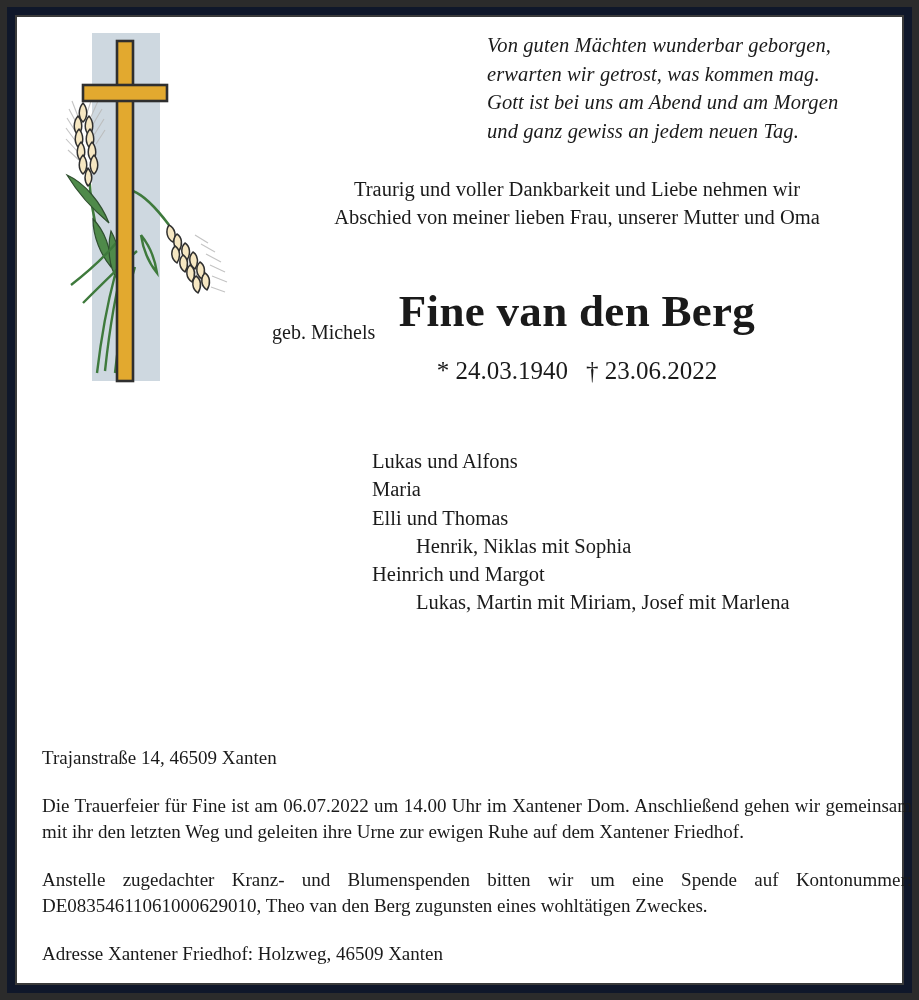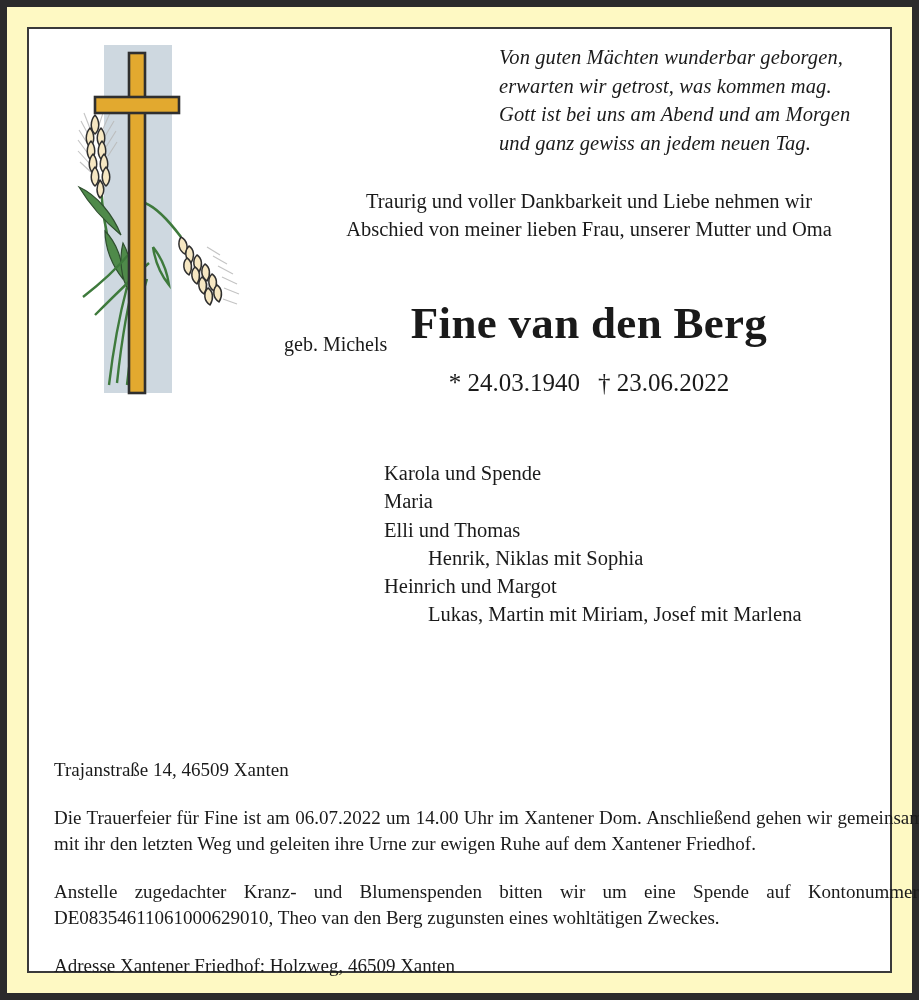--- a/index.html
+++ b/index.html
@@ -21,22 +21,22 @@
     box-sizing: border-box;
     width: 919px;
     height: 1000px;
     background: #2b2b2b;
     padding: 7px;
   }
   .card-gap {
     box-sizing: border-box;
     width: 100%;
     height: 100%;
-    background: #fef9c3;
-    padding: 20px;
+    background: #0f172a;
+    padding: 8px;
     font-family: Liberation Serif, serif;
   }
   .card-inner {
     box-sizing: border-box;
     width: 100%;
     height: 100%;
     border: 2px solid #3a3a3a;
     background: #ffffff;
     position: relative;
   }
@@ -234,21 +234,21 @@
       </div>
 
       <div class="deceased-name">Fine van den Berg</div>
       <div class="maiden-name">geb. Michels</div>
       <div class="life-dates">
         <span>* 24.03.1940</span><span class="date-sep"></span><span>† 23.06.2022</span>
       </div>
     </div>
 
     <div class="mourners">
-      <div class="m-line">Karola und Spende</div>
+      <div class="m-line">Lukas und Alfons</div>
       <div class="m-line">Maria</div>
       <div class="m-line">Elli und Thomas</div>
       <div class="m-line indent">Henrik, Niklas mit Sophia</div>
       <div class="m-line">Heinrich und Margot</div>
       <div class="m-line indent">Lukas, Martin mit Miriam, Josef mit Marlena</div>
     </div>
 
     <div class="footer">
       <div class="blk">Trajanstraße 14, 46509 Xanten</div>
       <div class="blk justified">Die Trauerfeier für Fine ist am 06.07.2022 um 14.00 Uhr im Xantener Dom. Anschließend gehen wir gemeinsam mit ihr den letzten Weg und geleiten ihre Urne zur ewigen Ruhe auf dem Xantener Friedhof.</div>

